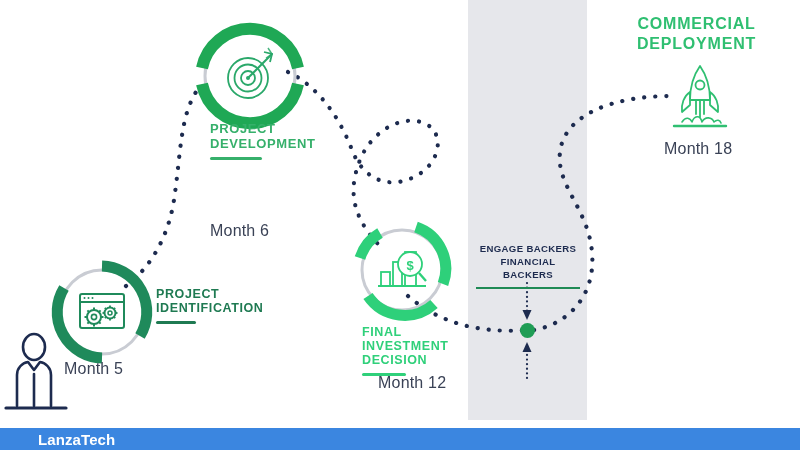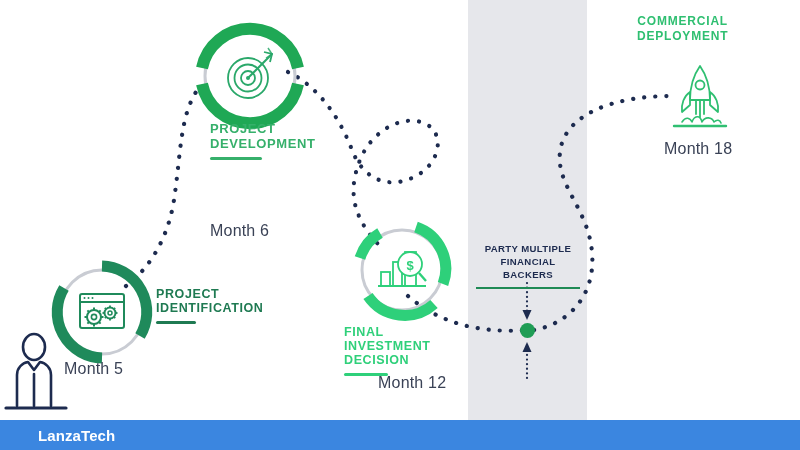--- a/index.html
+++ b/index.html
@@ -12,21 +12,21 @@
   #stage{position:absolute;left:0;top:0;width:800px;height:450px;overflow:hidden;background:#fff;}
 
   
   .band{
     position:absolute;top:0;left:468px;width:119px;height:420px;
     background:#e6e7eb;
   }
 
   
   .footer{
-    position:absolute;left:0;bottom:0;width:800px;height:30px;
+    position:absolute;left:0;bottom:0;width:800px;height:22px;
     background:#3b86e0;
   }
   .footer-logo{
     position:absolute;left:38px;top:50%;transform:translateY(-50%);
     color:#ffffff;font-size:15px;font-weight:700;letter-spacing:.1px;
   }
 
   
   .overlay{position:absolute;left:0;top:0;width:800px;height:450px;pointer-events:none;}
 
@@ -34,21 +34,21 @@
   .node{position:absolute;}
 
   
   .title{
     font-weight:700;letter-spacing:.6px;line-height:1.12;
     text-transform:uppercase;
   }
   .t-dark{color:#1f7a52;font-size:12.5px;}
   .t-mid{color:#36b06b;font-size:13px;}
   .t-bright{color:#2fd07a;font-size:12.5px;}
-  .t-comm{color:#2fbf71;font-size:12px;letter-spacing:.8px;}
+  .t-comm{color:#2fbf71;font-size:16px;letter-spacing:.8px;}
   .rule{height:3px;border-radius:2px;margin-top:6px;}
   .rule-dark{background:#1f7a52;width:40px;}
   .rule-mid{background:#36b06b;width:52px;}
   .rule-bright{background:#2fd07a;width:44px;}
   .desc{
     color:#3b4559;font-size:9.6px;line-height:1.45;margin-top:8px;
     font-family:"DejaVu Sans", sans-serif;
   }
   .month{
     color:#3a4256;font-size:16px;font-weight:400;letter-spacing:.2px;
@@ -188,21 +188,21 @@
         <line x1="28" y1="68" x2="76" y2="68"></line>
         <rect x="31" y="54" width="9" height="14"></rect>
         <rect x="43" y="44" width="9" height="24"></rect>
         <rect x="55" y="34" width="11" height="34"></rect>
         <circle cx="60" cy="46" r="12" fill="#ffffff"></circle>
         <line x1="69" y1="55" x2="76" y2="63" stroke-width="2.4"></line>
         <text x="60" y="51.5" font-size="13" font-weight="700" fill="#2ed07a" stroke="none" text-anchor="middle" font-family="Liberation Sans, sans-serif">$</text>
       </g>
     </svg>
   </div>
-  <div style="position:absolute;left:344px;top:325px;">
+  <div style="position:absolute;left:362px;top:325px;">
     <div class="title t-bright">
       <span>FINAL</span><br>
       <span>INVESTMENT</span><br>
       <span>DECISION</span>
     </div>
     <div class="rule rule-bright"></div>
   </div>
   <div class="month" style="position:absolute;left:362px;top:374px;margin-left:16px;">Month 12</div>
 
   <div class="title t-comm" style="position:absolute;left:637px;top:14px;text-align:center;line-height:1.25;">
@@ -217,21 +217,21 @@
       <path d="M50,32 C56,36 59,44 58,52 L50,45 Z"></path>
       <path d="M36,40 L36,54 M44,40 L44,54"></path>
       <path d="M40,40 L40,57"></path>
       <path d="M22,62 C26,56 30,58 32,62 C34,56 40,54 42,62 C45,56 52,57 54,62 C57,59 60,60 61,63" stroke-width="1.6"></path>
       <line x1="14" y1="66" x2="66" y2="66" stroke-width="2.4"></line>
     </g>
   </svg>
   <div class="month" style="position:absolute;left:664px;top:140px;">Month 18</div>
 
   <div class="band-label" style="left:476px;top:243px;width:104px;">
-    <div>PARTY MULTIPLE</div>
+    <div>ENGAGE BACKERS</div>
     <div>FINANCIAL BACKERS</div>
     <div class="band-rule"></div>
   </div>
 
   <div class="dot-node" style="left:520px;top:323px;"></div>
 
 
   <svg style="position:absolute;left:4px;top:330px;" width="64" height="90" viewBox="0 0 64 90">
     <g stroke="#1d2b4f" fill="none" stroke-width="2.6" stroke-linecap="round" stroke-linejoin="round">
       <ellipse cx="30" cy="17" rx="11" ry="13"></ellipse>

